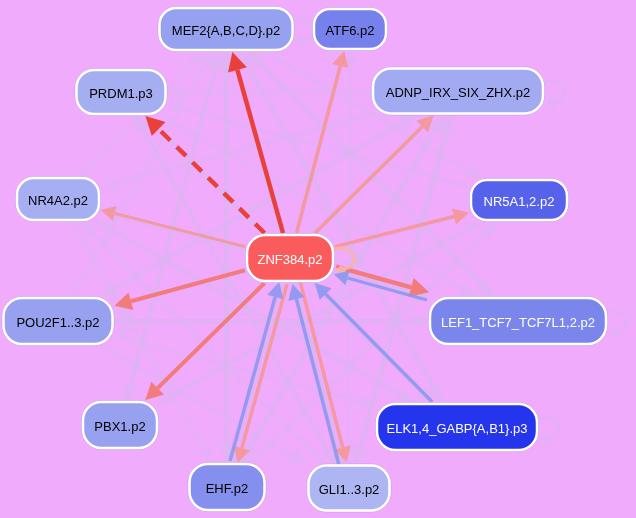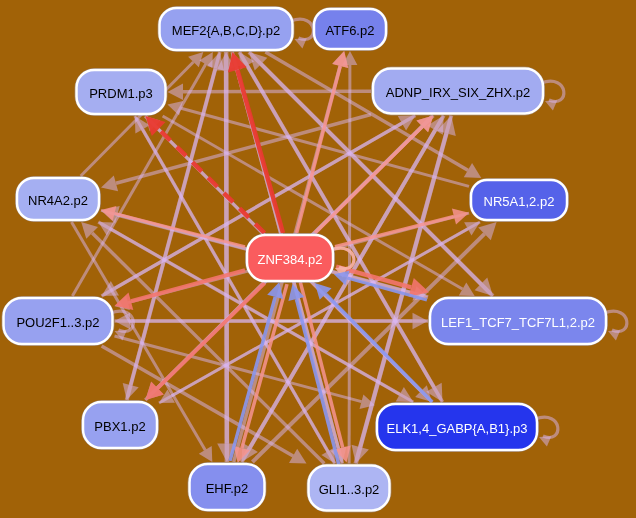--- a/index.html
+++ b/index.html
@@ -1,16 +1,16 @@
 <!DOCTYPE html>
 <html><head>
 <meta charset="utf-8">
 <style>
   html,body{margin:0;padding:0;background:#ffffff;}
-  #canvas{position:relative;width:636px;height:518px;background:#a16207;overflow:hidden;}
+  #canvas{position:relative;width:636px;height:518px;background:#f0abfc;overflow:hidden;}
   svg{display:block;}
   text{font-family:"Liberation Sans", sans-serif;}
 </style>
 </head>
 <body>
 
 <div id="canvas">
   <svg id="net" width="636" height="518" viewBox="0 0 636 518">
       <g stroke-opacity="0.5" fill-opacity="0.5">
         <path d="M 126.7 400.0 L 215.4 68.4" stroke="#d9b6f1" stroke-width="4" fill="none" stroke-linecap="butt"></path>

